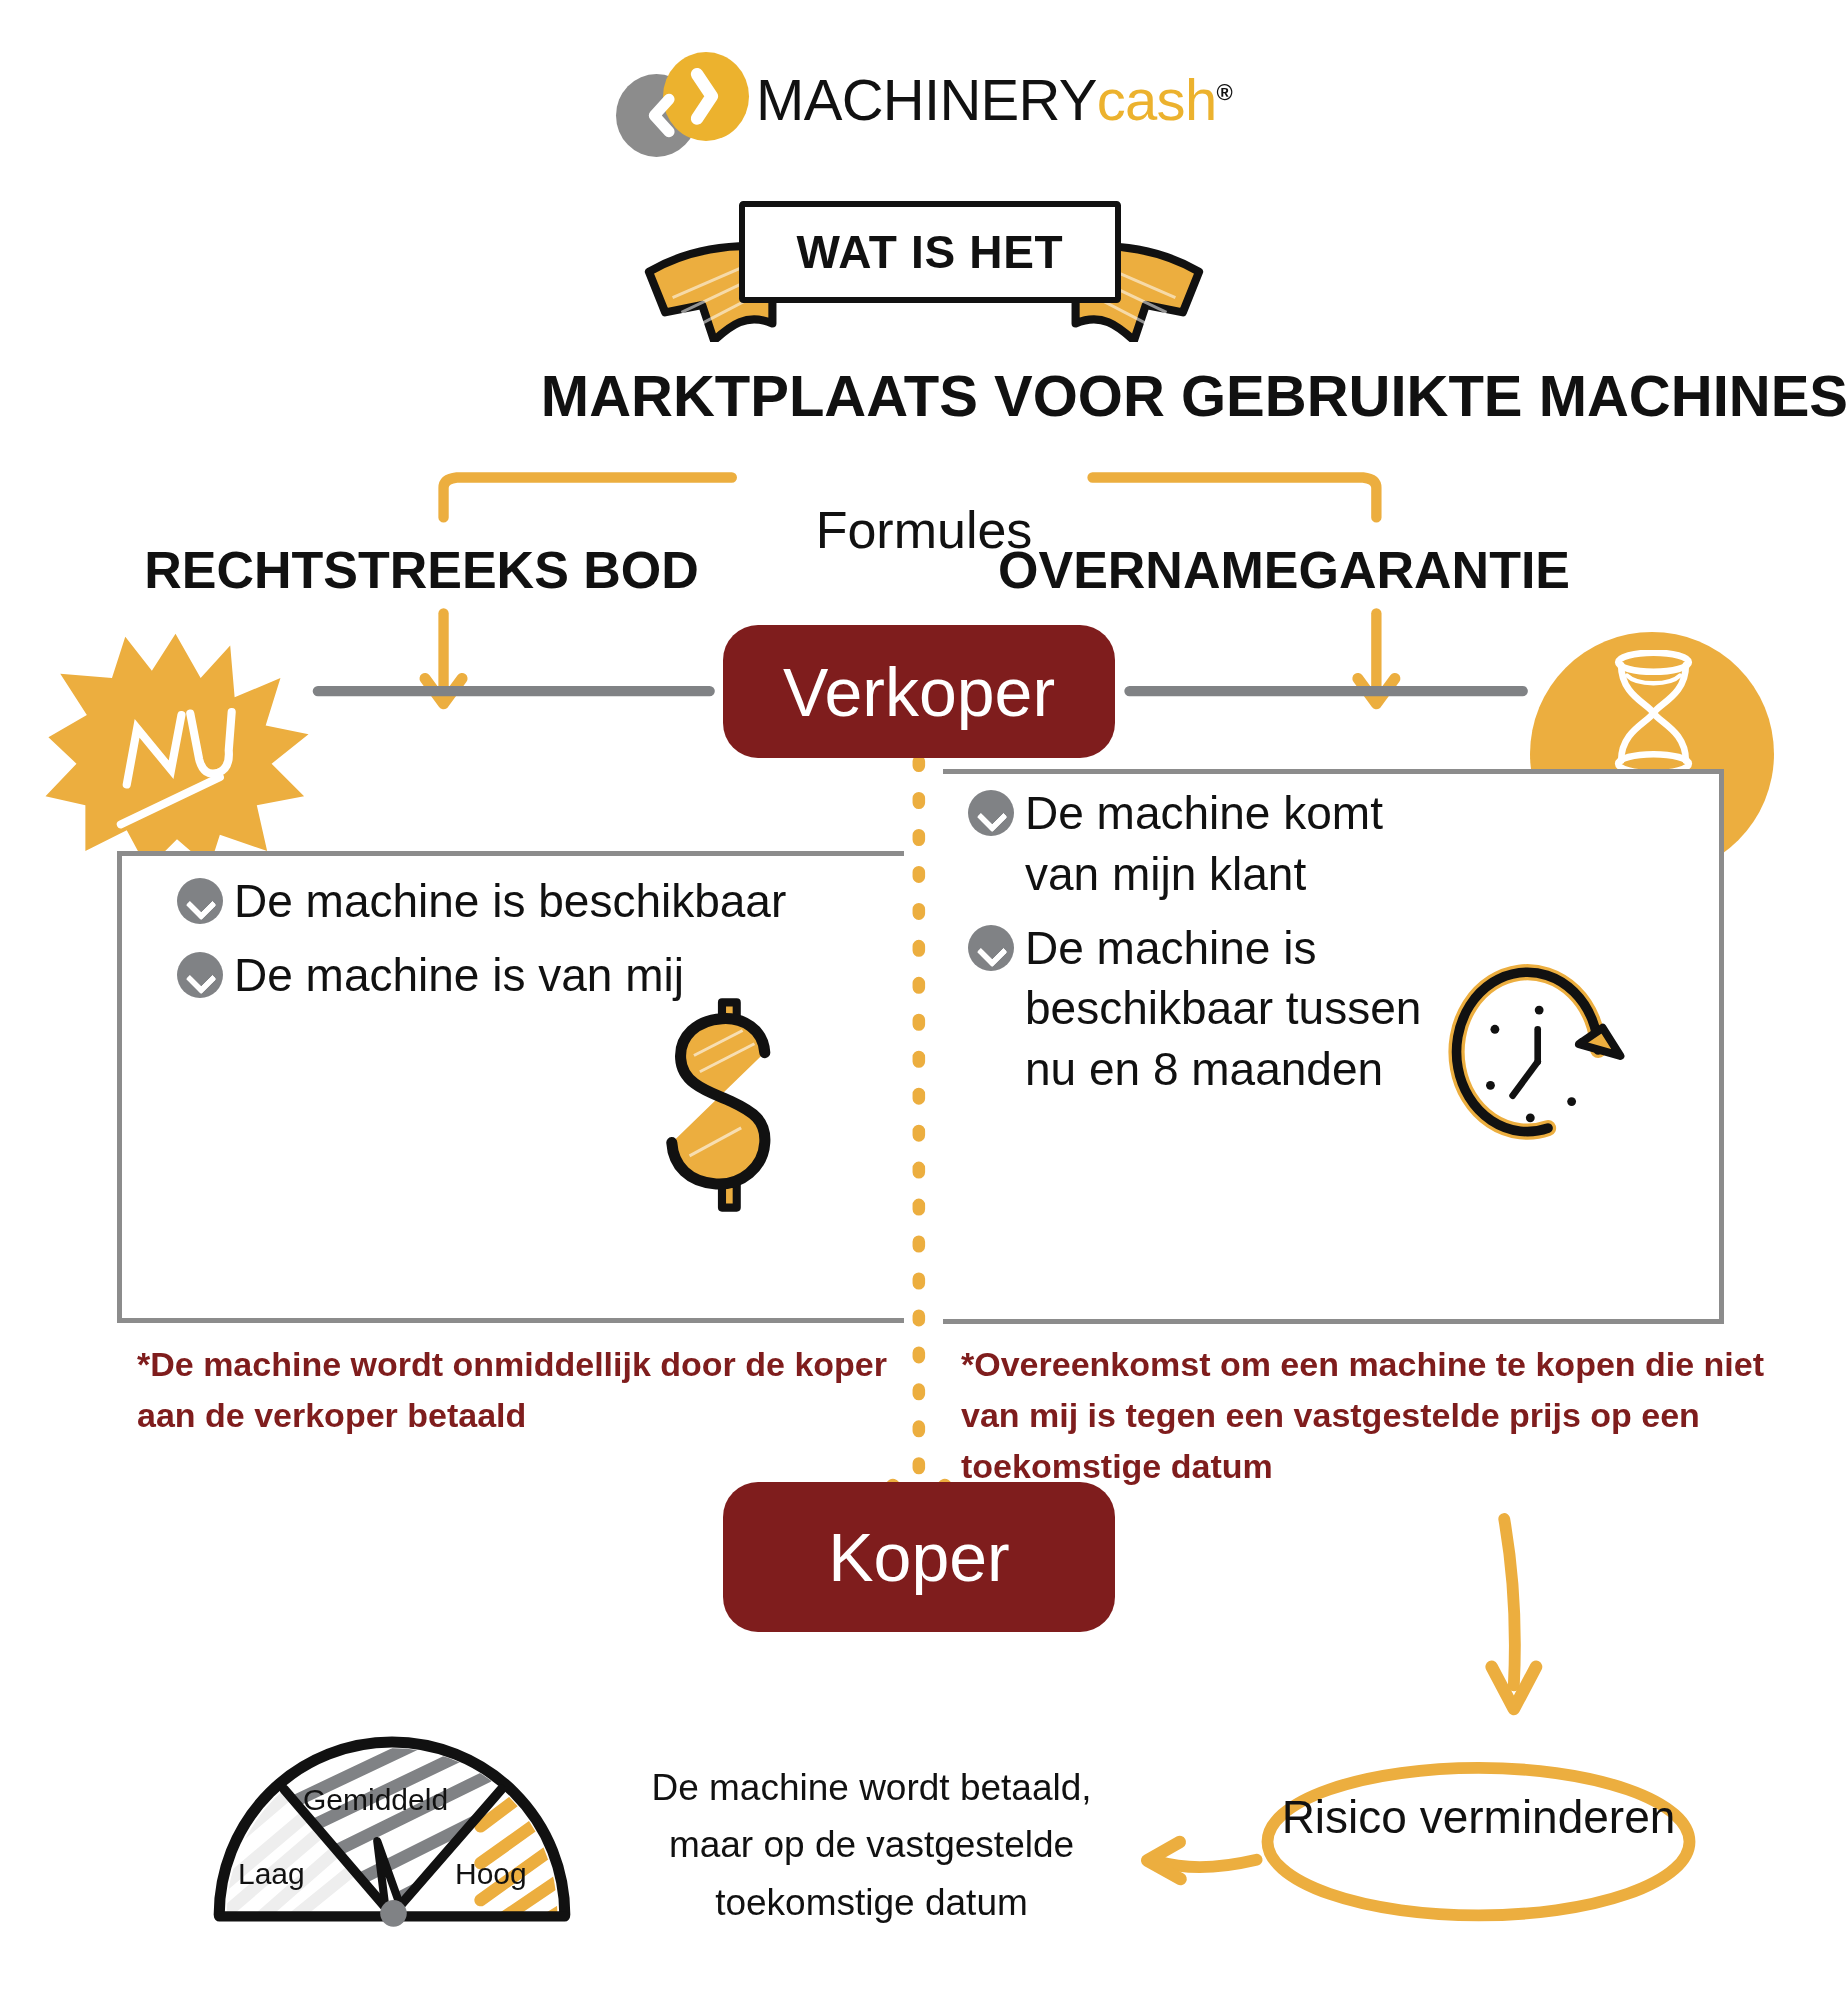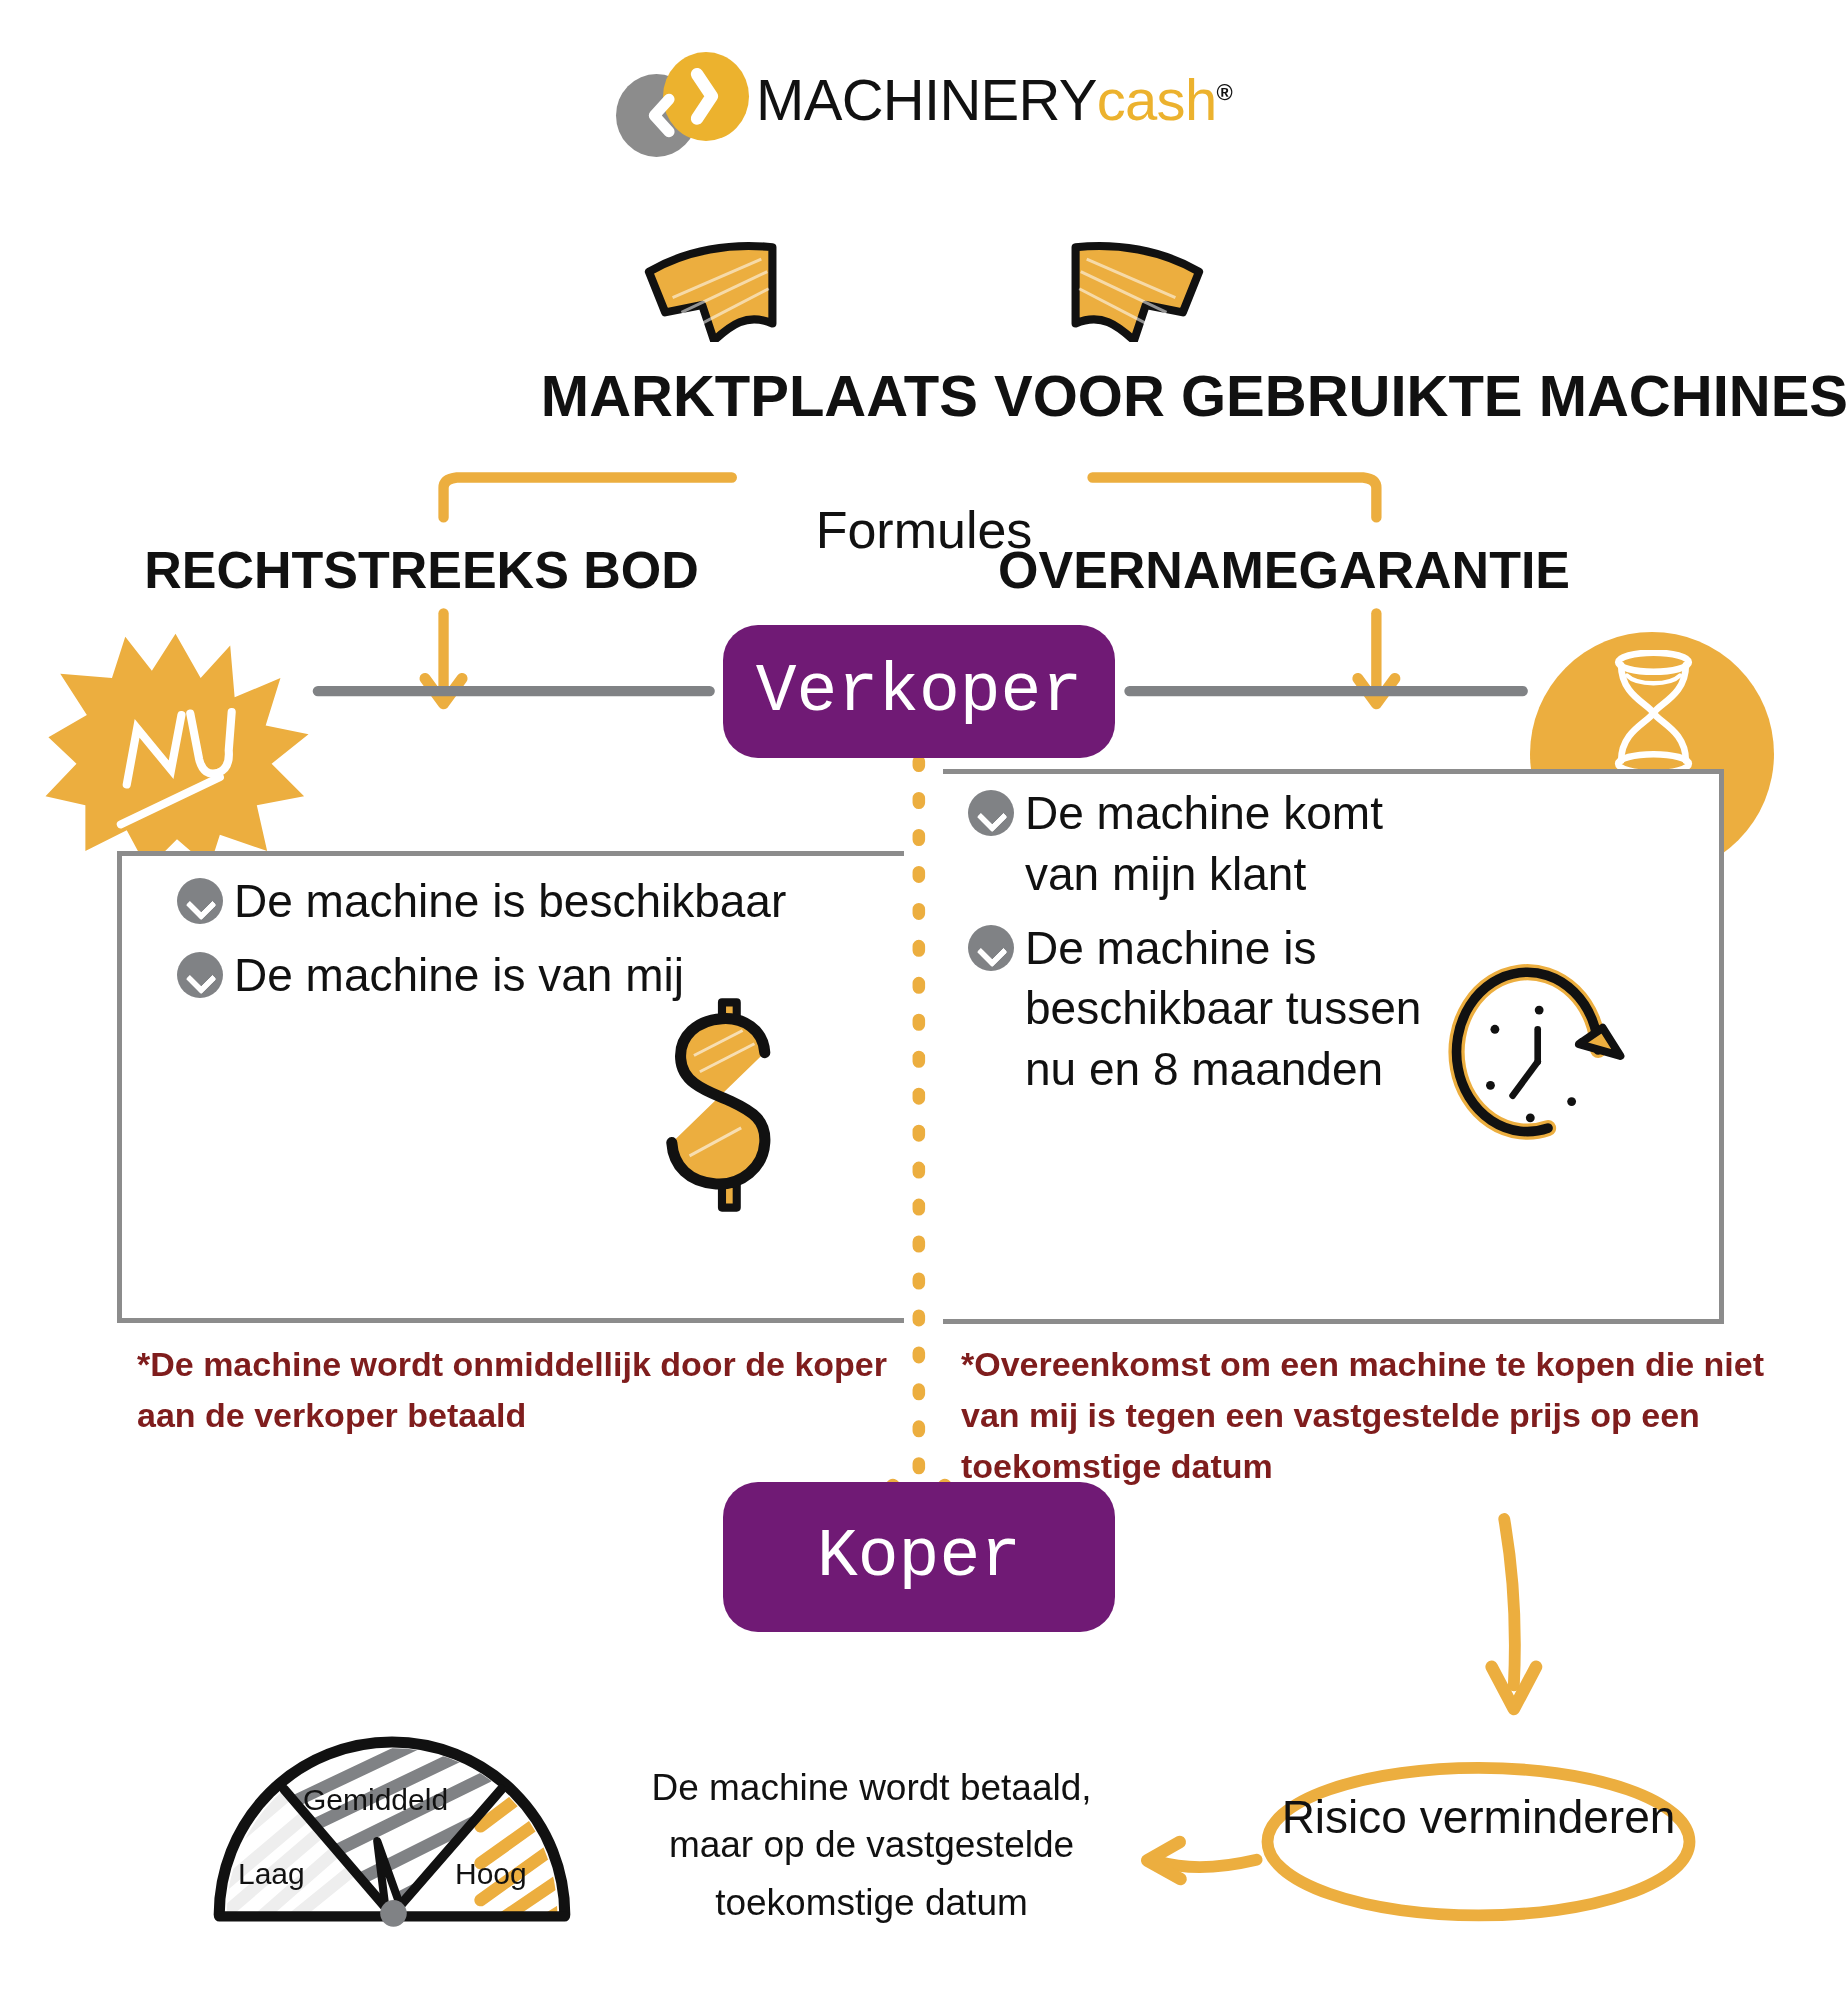--- a/index.html
+++ b/index.html
@@ -34,23 +34,23 @@
   #main-title{left:0;right:0;top:362px;text-align:right;font-size:58px;font-weight:600;letter-spacing:0px;color:#111;}
   #formules{left:0;right:0;top:458px;text-align:center;font-size:52px;color:#111;font-weight:400;margin-top:42px;}
   #col-left-title{left:89px;top:540px;width:665px;text-align:center;font-size:52px;font-weight:600;color:#111;}
   #col-right-title{left:998px;top:540px;width:710px;text-align:left;font-size:52px;font-weight:600;color:#111;}
 
   
   #flow-svg{left:0;top:0;width:1848px;height:1995px;pointer-events:none;}
 
   
   .pill{
-    background:#701a75;color:#fff;border-radius:35px;
+    background:#7f1d1d;color:#fff;border-radius:35px;
     display:flex;align-items:center;justify-content:center;
-    font-size:68px;font-weight:400;line-height:1;font-family:Liberation Mono, monospace;
+    font-size:68px;font-weight:400;line-height:1;
   }
   #verkoper{left:723px;top:625px;width:392px;height:133px;}
   #koper{left:723px;top:1482px;width:392px;height:150px;}
 
   
   #nu-badge{left:44px;top:632px;width:266px;height:237px;}
 
   
   #later-badge{left:1530px;top:632px;width:244px;height:244px;border-radius:50%;background:#ecae3f;}
   #later-text{position:absolute;left:0;top:146px;width:244px;text-align:center;color:#fff;font-size:41px;font-weight:700;
@@ -120,20 +120,21 @@
     <path d="M 752 105 C 700 75 640 66 585 72 L 585 175 C 620 160 642 178 664 198 L 680 150 L 730 160 Z" fill="#ecae3f" stroke="#111" stroke-width="11" stroke-linejoin="round"></path>
     <g stroke="#fff" stroke-width="4" opacity="0.55">
       <line x1="40" y1="140" x2="160" y2="88"></line>
         <line x1="52" y1="160" x2="168" y2="105"></line>
       <line x1="70" y1="180" x2="170" y2="128"></line>
       <line x1="720" y1="140" x2="600" y2="88"></line>
         <line x1="708" y1="160" x2="592" y2="105"></line>
       <line x1="690" y1="180" x2="590" y2="128"></line>
     </g>
   </svg>
+  <div id="ribbon-label">WAT IS HET</div>
 </div>
 
 <div class="abs" id="main-title">MARKTPLAATS VOOR GEBRUIKTE MACHINES</div>
 <div class="abs" id="formules">Formules</div>
 <div class="abs" id="col-left-title">RECHTSTREEKS BOD</div>
 <div class="abs" id="col-right-title">OVERNAMEGARANTIE</div>
 
 <svg class="abs" id="flow-svg" viewBox="0 0 2500 2699">
 
   <path d="M 600 700 L 600 660 Q 600 648 618 646 L 990 646" fill="none" stroke="#ecae3f" stroke-width="14" stroke-linecap="round"></path>

